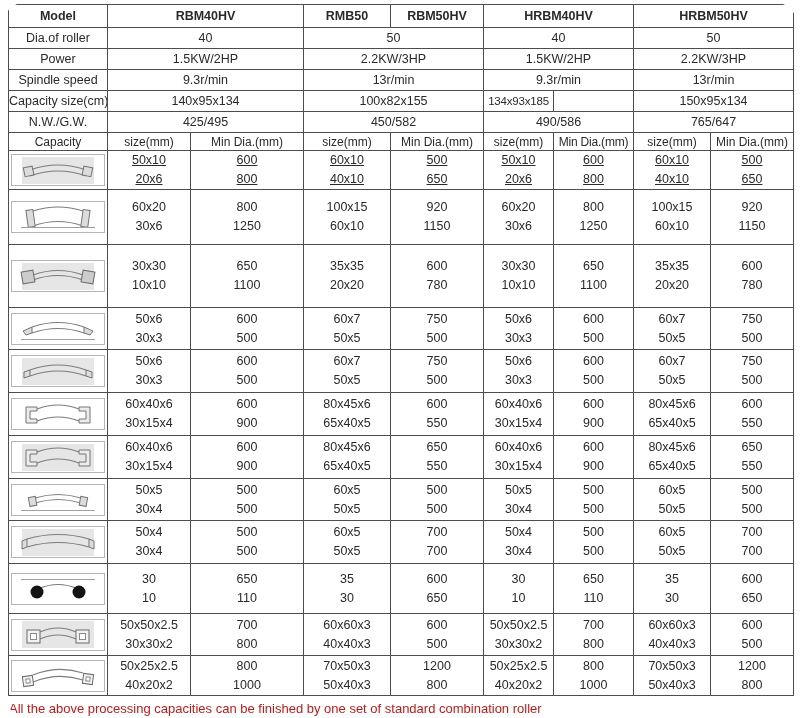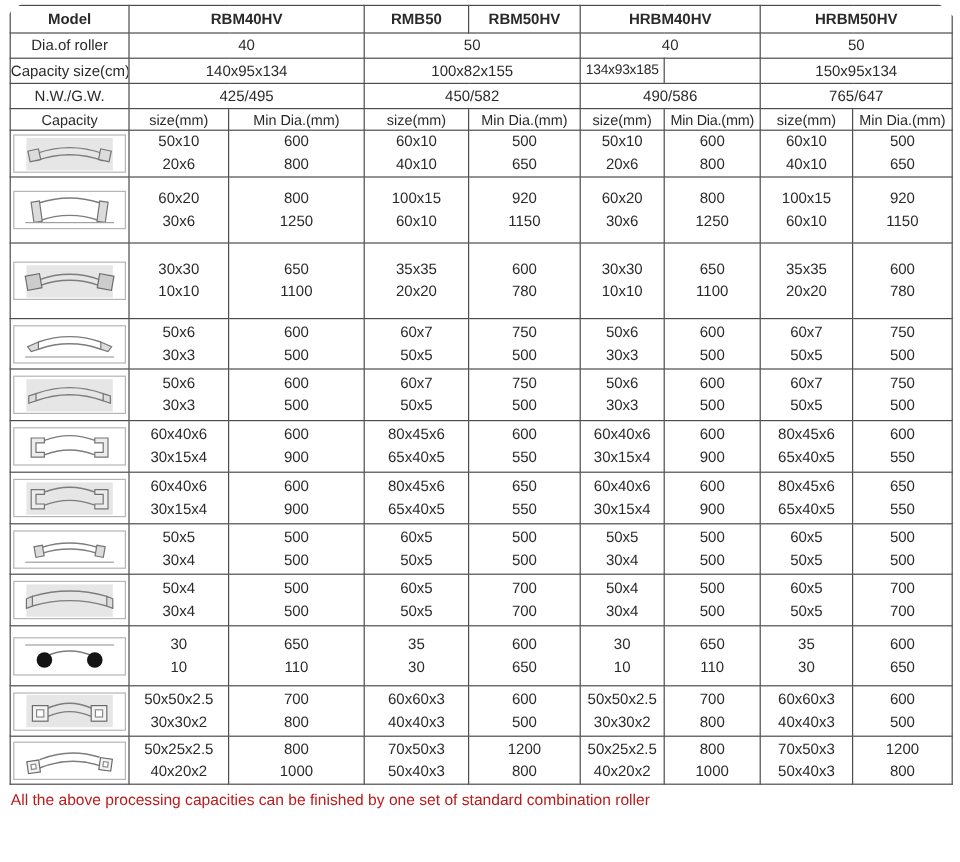--- a/index.html
+++ b/index.html
@@ -54,21 +54,35 @@
       </tr>
 
       <tr class="h-spec">
         <td>Dia.of roller</td>
         <td colspan="2">40</td>
         <td colspan="2">50</td>
         <td colspan="2">40</td>
         <td colspan="2">50</td>
       </tr>
 
-
+      <tr class="h-spec">
+        <td>Power</td>
+        <td colspan="2">1.5KW/2HP</td>
+        <td colspan="2">2.2KW/3HP</td>
+        <td colspan="2">1.5KW/2HP</td>
+        <td colspan="2">2.2KW/3HP</td>
+      </tr>
+
+      <tr class="h-spec">
+        <td>Spindle speed</td>
+        <td colspan="2">9.3r/min</td>
+        <td colspan="2">13r/min</td>
+        <td colspan="2">9.3r/min</td>
+        <td colspan="2">13r/min</td>
+      </tr>
 
       <tr class="h-spec">
         <td>Capacity size(cm)</td>
         <td colspan="2">140x95x134</td>
         <td colspan="2">100x82x155</td>
         <td class="tight">134x93x185</td>
         <td></td>
         <td colspan="2">150x95x134</td>
       </tr>
 
@@ -86,21 +100,21 @@
         <td>Min Dia.(mm)</td>
         <td>size(mm)</td>
         <td>Min Dia.(mm)</td>
         <td>size(mm)</td>
         <td class="tight">Min Dia.(mm)</td>
         <td>size(mm)</td>
         <td>Min Dia.(mm)</td>
       </tr>
     </tbody>
     <tbody id="capacity-body">
-        <tr style="height: 37px;">
+        <tr style="height: 37px; text-decoration: underline;">
     <td class="icon-cell">
       <div class="icon-box">
               <span class="patch"></span>
               <span class="profile-icon">
                 <svg width="80" height="30" viewBox="0 0 80 30">
                   <path d="M12 15 Q40 5 68 15" stroke="#7d7d7d" stroke-width="1.2" fill="none"></path>
                   <path d="M12 21 Q40 11 68 21" stroke="#7d7d7d" stroke-width="1.2" fill="none"></path>
      <rect x="6" y="12" width="9" height="9" fill="#dcdcdc" stroke="#747474" transform="rotate(-12 10 16)"></rect>
      <rect x="65" y="12" width="9" height="9" fill="#dcdcdc" stroke="#747474" transform="rotate(12 70 16)"></rect>
                 </svg>

